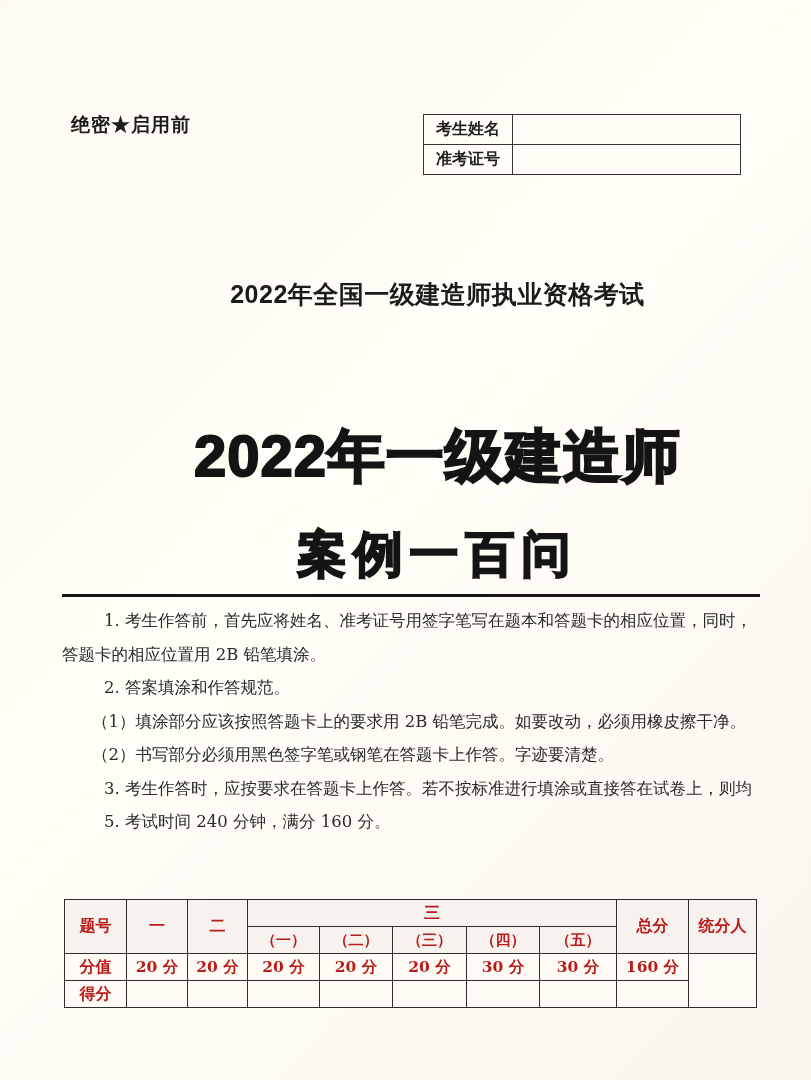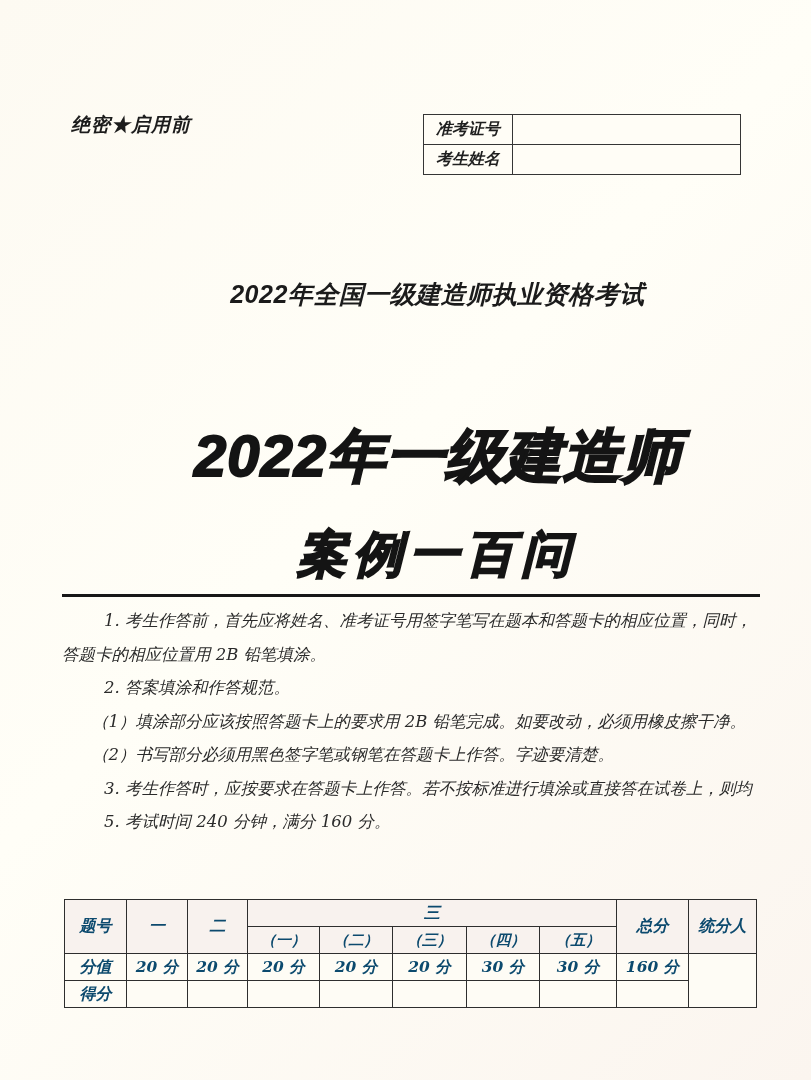--- a/index.html
+++ b/index.html
@@ -3,21 +3,20 @@
 <meta charset="utf-8">
 <style>
   html,body{margin:0;padding:0;background:#e8e4da;}
   .page{
     position:relative;
     width:811px;height:1080px;
     background:linear-gradient(135deg,#fdfaf2 0%,#fffef7 45%,#fbf5ef 100%);
     font-family:"Liberation Sans",sans-serif;
     color:#222;
     overflow:hidden;
-    font-style:italic;
   }
   
   .secret{
     position:absolute;left:71px;top:112px;
     font-family:"DejaVu Serif",serif;
     font-size:19px;font-weight:900;color:#1c1c1c;
     letter-spacing:1px;
   }
   
   .cand{
@@ -55,21 +54,21 @@
   }
   .instr .line{height:33.5px;line-height:33.5px;white-space:nowrap;}
   .instr .i2{padding-left:42px;}
   .instr .i1{padding-left:30px;}
   .instr .i0{padding-left:0;}
   
   .score{
     position:absolute;left:64px;top:899px;
     border-collapse:collapse;table-layout:fixed;
     font-family:"DejaVu Serif",serif;
-    font-size:16px;color:#0c4a6e;
+    font-size:16px;color:#b91c1c;
   }
   .score td{
     border:1.7px solid #2e2e2e;
     text-align:center;vertical-align:middle;
     padding:0;height:26px;
     background:#fefcf5;
   }
   .score tr.hdr td{font-weight:700;background:#f8f2ee;}
   .score td.rowlbl{font-weight:700;}
   .score td.sub{font-size:15px;}
@@ -78,25 +77,25 @@
 </head>
 <body>
 
 <div class="page">
 
   <div class="secret">绝密★启用前</div>
 
   <table class="cand">
     <tbody>
       <tr>
-        <td class="lbl">准考证号</td>
+        <td class="lbl">考生姓名</td>
         <td class="val"></td>
       </tr>
       <tr>
-        <td class="lbl">考生姓名</td>
+        <td class="lbl">准考证号</td>
         <td class="val"></td>
       </tr>
     </tbody>
   </table>
 
   <div class="ctr h1">2022年全国一级建造师执业资格考试</div>
   <div class="ctr big b1">2022年一级建造师</div>
   <div class="ctr big b2">案例一百问</div>
 
   <div class="rule"></div>

